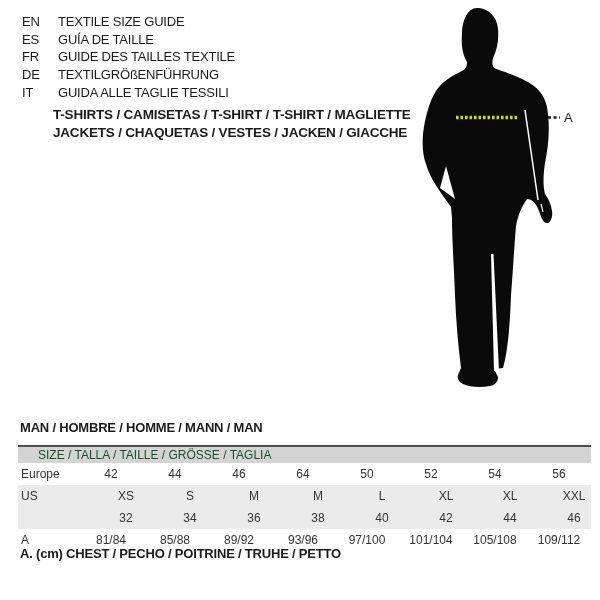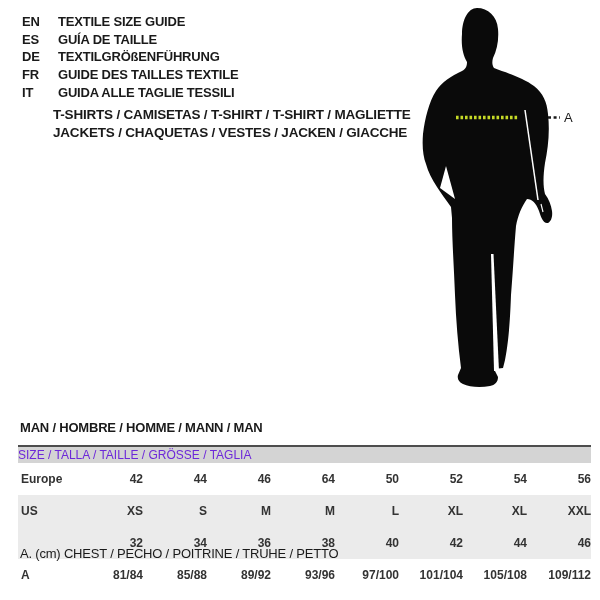--- a/index.html
+++ b/index.html
@@ -6,65 +6,65 @@
   body {
     width:600px; height:600px; position:relative; overflow:hidden;
     background:#ffffff; color:#1a1a1a;
     font-family:"Liberation Sans", sans-serif;
   }
   .abs { position:absolute; }
 
   
   .lang-table { top:13px; left:22px; }
   .lang-row { display:flex; height:17.6px; align-items:center;
-              font-weight:700; font-size:13px; letter-spacing:-0.2px; }
+              font-weight:400; font-size:13px; letter-spacing:-0.2px; }
   .lang-code { width:36px; }
 
   
   .product { top:106px; left:20px; font-weight:700; font-size:13.5px;
              line-height:18px; letter-spacing:-0.2px;margin-left:33px; }
 
   
   .section-title { top:420px; left:20px; font-weight:700; font-size:13px;
                    letter-spacing:-0.2px;text-align:right; }
 
   
   .size-table { top:445px; left:18px; width:573px; font-size:12px; color:#333; }
   .thead { background:#d4d4d4; border-top:2px solid #4d4d4d;
-           height:16px; line-height:16px; padding-left:0; color:#6d28d9; }
-  .trow { display:flex; height:32px; align-items:center;font-weight:bold; }
+           height:16px; line-height:16px; padding-left:20px; color:#14532d; }
+  .trow { display:flex; height:22px; align-items:center; }
   .trow.alt { background:#ebebeb;gap:30px; }
   .tlabel { width:58px; padding-left:3px; }
-  .tcell { flex:1; text-align:right; }
+  .tcell { flex:1; text-align:center; }
 
   
-  .footnote { top:546px; left:20px; font-weight:400; font-size:13px;
+  .footnote { top:546px; left:20px; font-weight:700; font-size:13px;
               letter-spacing:-0.2px; }
 
   svg.figure { top:0; left:0; }
 </style>
 </head>
 <body>
 
 <div class="abs lang-table">
   <div class="lang-row">
     <span class="lang-code">EN</span>
     <span>TEXTILE SIZE GUIDE</span>
   </div>
   <div class="lang-row">
     <span class="lang-code">ES</span>
     <span>GUÍA DE TAILLE</span>
   </div>
   <div class="lang-row">
+    <span class="lang-code">FR</span>
+    <span>GUIDE DES TAILLES TEXTILE</span>
+  </div>
+  <div class="lang-row">
     <span class="lang-code">DE</span>
     <span>TEXTILGRÖßENFÜHRUNG</span>
-  </div>
-  <div class="lang-row">
-    <span class="lang-code">FR</span>
-    <span>GUIDE DES TAILLES TEXTILE</span>
   </div>
   <div class="lang-row">
     <span class="lang-code">IT</span>
     <span>GUIDA ALLE TAGLIE TESSILI</span>
   </div>
 </div>
 
 <div class="abs product">
   <div>T-SHIRTS / CAMISETAS / T-SHIRT / T-SHIRT / MAGLIETTE</div>
   <div>JACKETS / CHAQUETAS / VESTES / JACKEN / GIACCHE</div>

